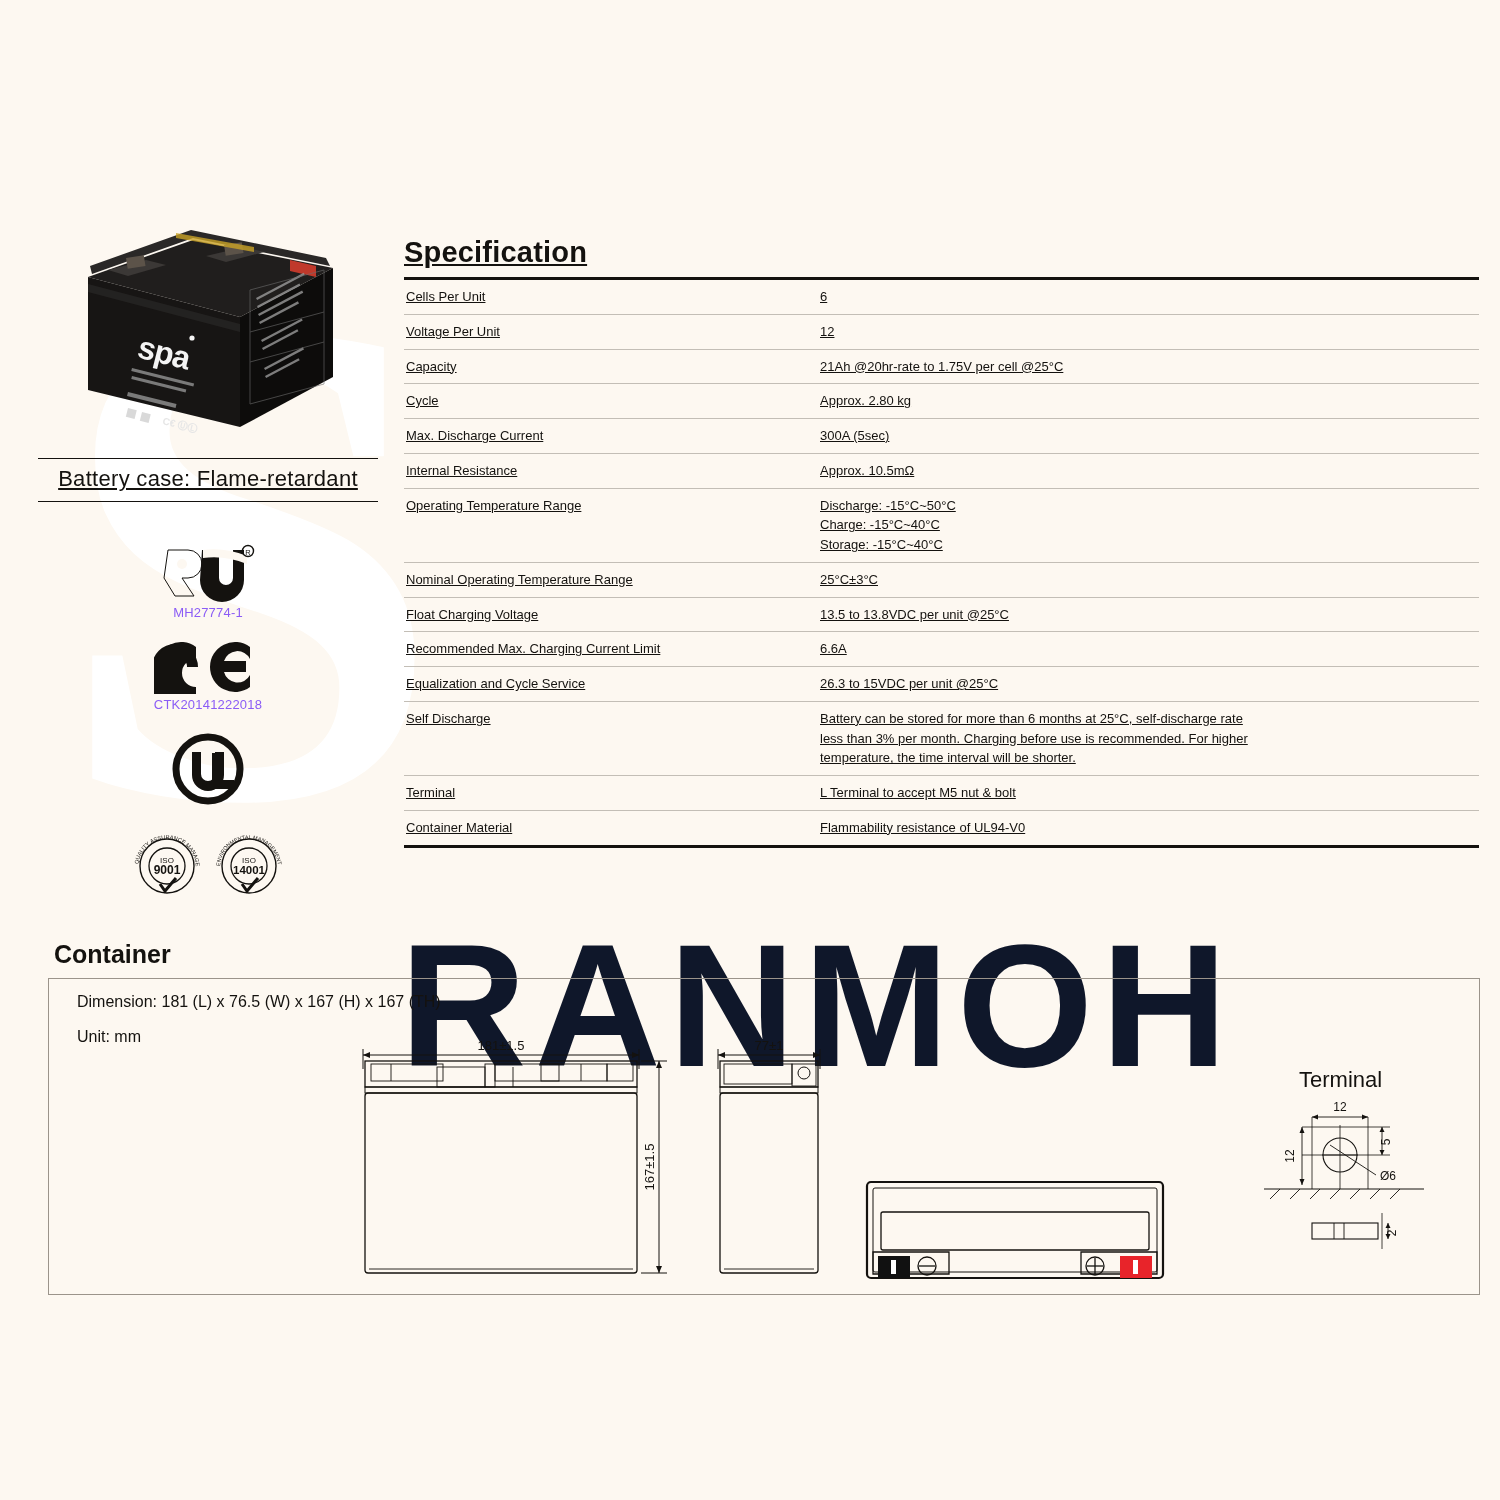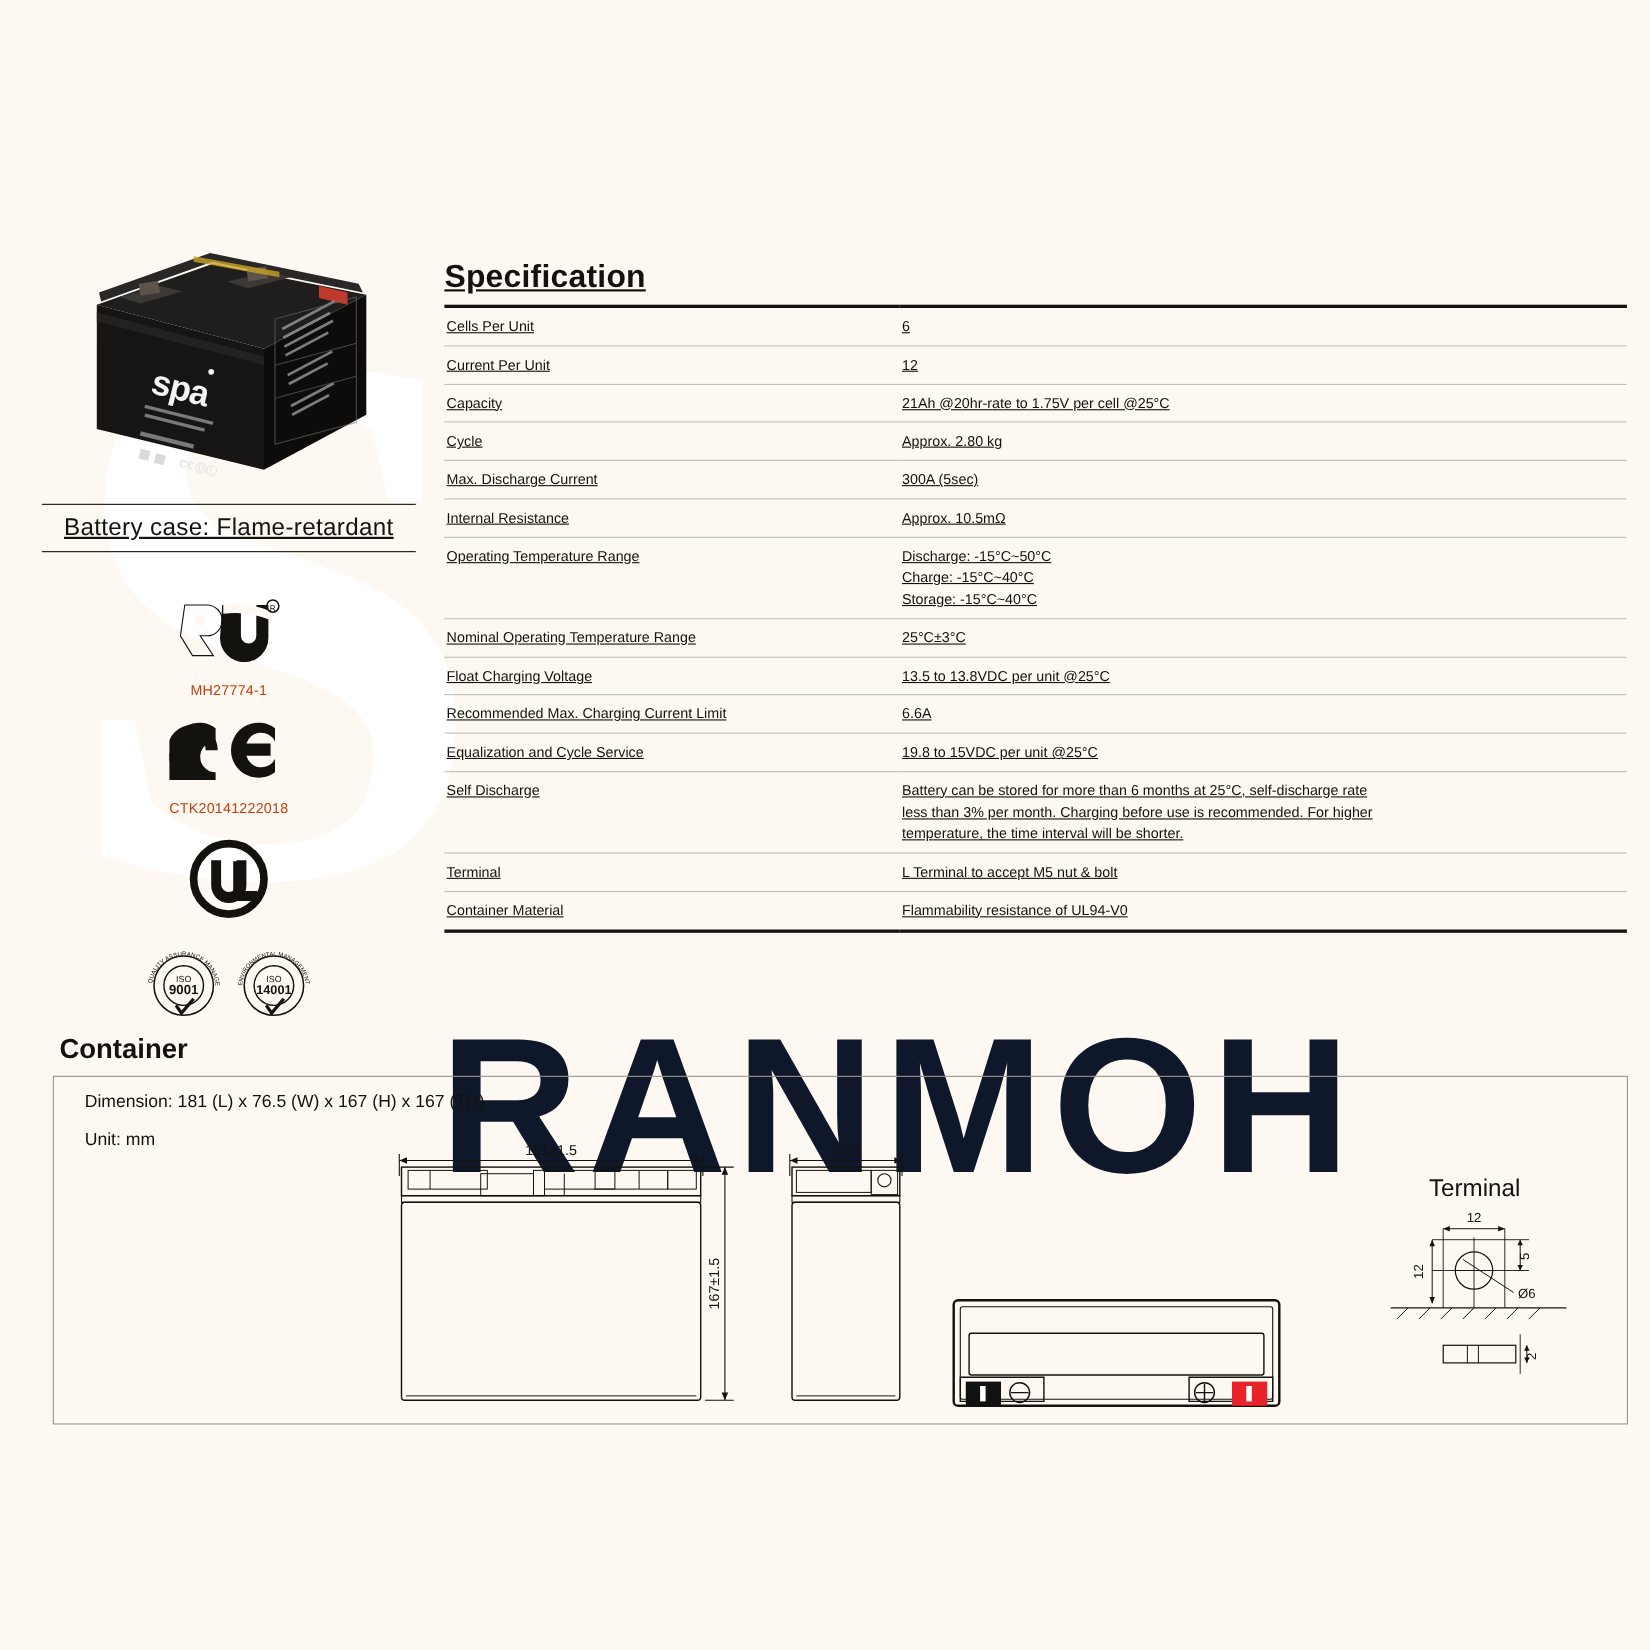--- a/index.html
+++ b/index.html
@@ -86,22 +86,22 @@
     margin-top: 42px;
     display: flex;
     flex-direction: column;
     align-items: center;
     gap: 20px;
   }
   .cert-block { text-align: center; }
   .cert-code {
     font-size: 13px;
     letter-spacing: 0.2px;
-    margin-top: 18px;
-    color: #c2410c;
+    margin-top: 3px;
+    color: #8b5cf6;
   }
   .iso-row { display: flex; gap: 4px; justify-content: center; }
 
   
   #spec-section {
     position: absolute;
     left: 404px;
     top: 236px;
     width: 1075px;
     text-decoration: underline;
@@ -308,21 +308,21 @@
 
   <div id="spec-section">
     <div id="spec-title">Specification</div>
     <table class="spec">
       <tbody id="spec-body">
           <tr class="first">
             <td class="k">Cells Per Unit</td>
             <td class="v">6</td>
           </tr>
           <tr>
-            <td class="k">Current Per Unit</td>
+            <td class="k">Voltage Per Unit</td>
             <td class="v">12</td>
           </tr>
           <tr>
             <td class="k">Capacity</td>
             <td class="v">21Ah @20hr-rate to 1.75V per cell @25°C</td>
           </tr>
           <tr>
             <td class="k">Cycle</td>
             <td class="v">Approx. 2.80 kg</td>
           </tr>
@@ -349,21 +349,21 @@
           <tr>
             <td class="k">Float Charging Voltage</td>
             <td class="v">13.5 to 13.8VDC per unit @25°C</td>
           </tr>
           <tr>
             <td class="k">Recommended Max. Charging Current Limit</td>
             <td class="v">6.6A</td>
           </tr>
           <tr>
             <td class="k">Equalization and Cycle Service</td>
-            <td class="v">19.8 to 15VDC per unit @25°C</td>
+            <td class="v">26.3 to 15VDC per unit @25°C</td>
           </tr>
           <tr>
             <td class="k">Self Discharge</td>
             <td class="v multi">
               <span>Battery can be stored for more than 6 months at 25°C, self-discharge rate</span>
               <span>less than 3% per month. Charging before use is recommended. For higher</span>
               <span>temperature, the time interval will be shorter.</span>
             </td>
           </tr>
           <tr>

